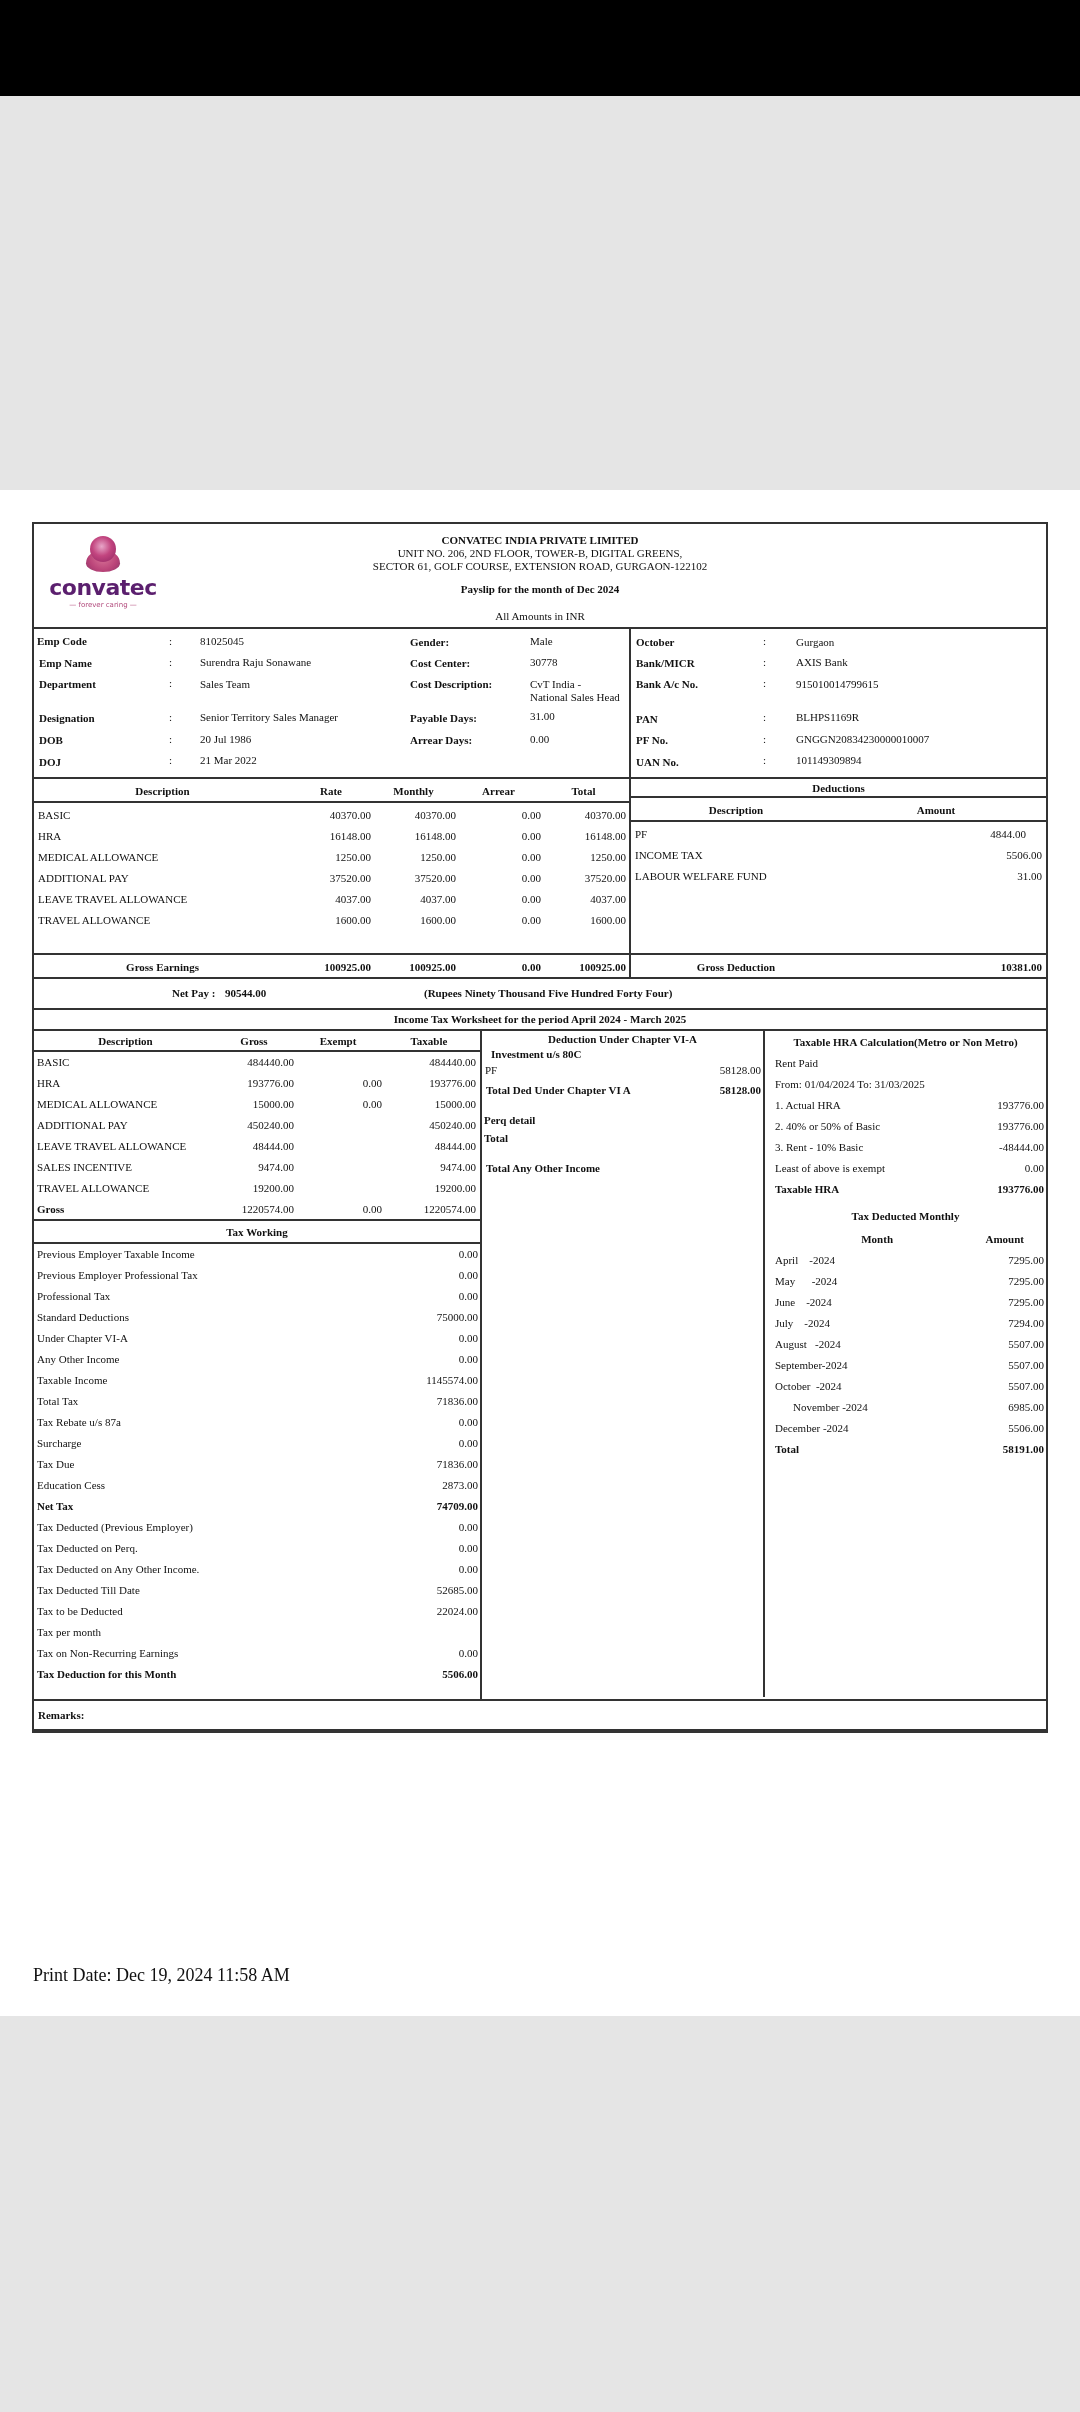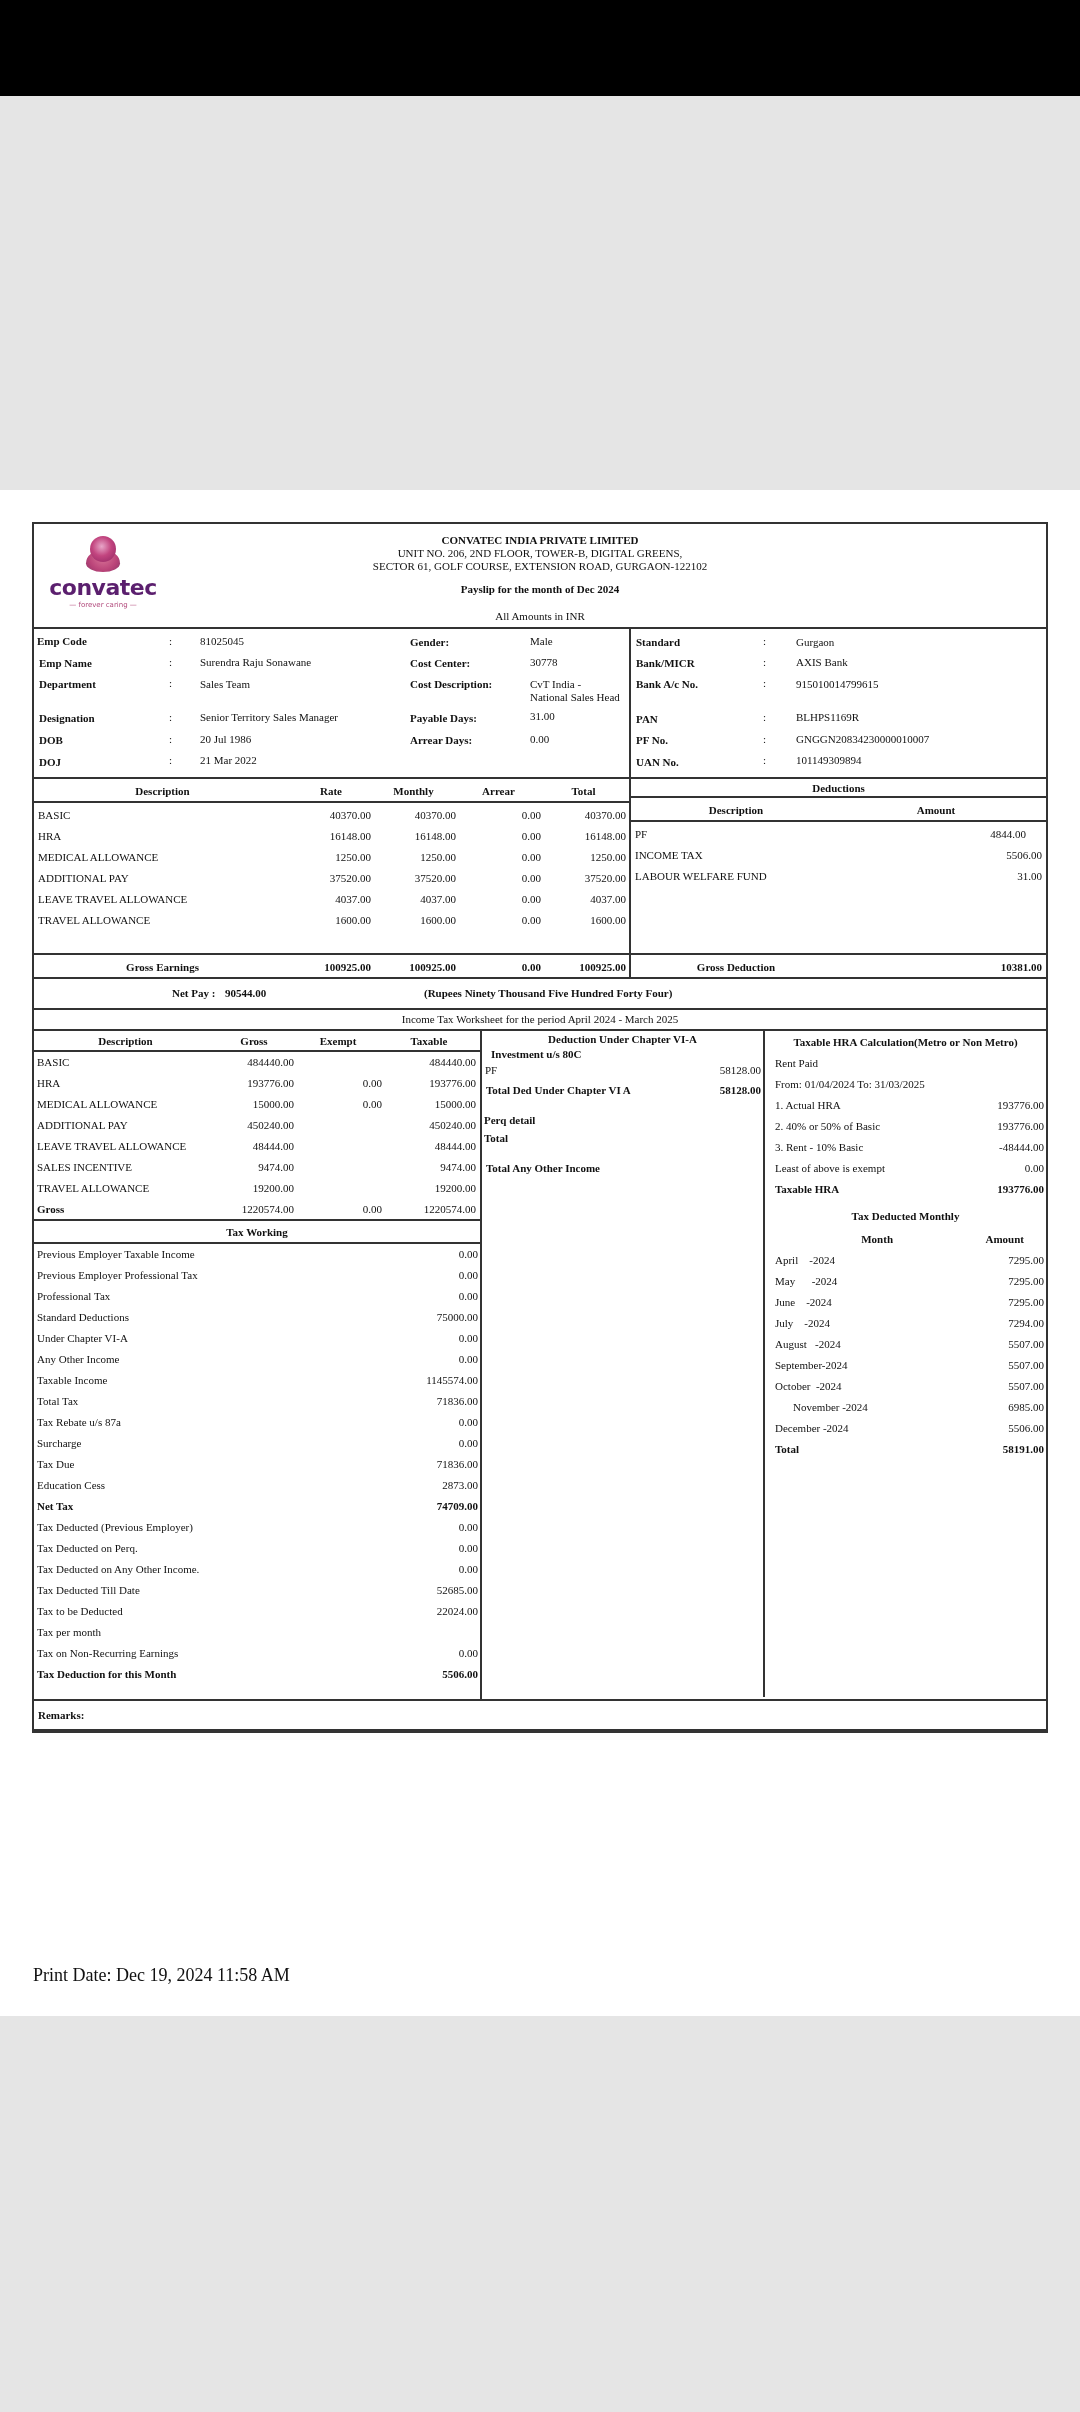--- a/index.html
+++ b/index.html
@@ -38,21 +38,21 @@
   .sec-title { height: 19px; line-height: 19px; text-align: center; font-weight: bold; border-bottom: 2px solid #333; }
   .colhdr { height: 24px; line-height: 24px; font-weight: bold; border-bottom: 2px solid #333; display: flex; }
   .line { height: 21px; line-height: 21px; display: flex; }
   .c-desc { width: 257px; padding-left: 4px; }
   .c-num { width: 80px; text-align: right; }
   .c-num2 { width: 85px; text-align: right; }
   .gross-line { height: 24px; line-height: 24px; display: flex; font-weight: bold; border-top: 2px solid #333; position: absolute; bottom: 0; left: 0; right: 0; }
   .earn-left, .earn-right { position: relative; }
 
   .netpay { height: 31px; line-height: 29px; font-weight: bold; position: relative; }
-  .itw { height: 21px; line-height: 19px; text-align: center; font-weight: normal; }
+  .itw { height: 21px; line-height: 19px; text-align: center; font-weight: bold; }
 
   
   .tax { display: flex; height: 670px; border-bottom: 2px solid #333; }
   .tax-a { width: 448px; border-right: 2px solid #333; position: relative; }
   .tax-b { width: 283px; border-right: 2px solid #333; position: relative; height: 666px; }
   .tax-c { flex: 1; position: relative; height: 666px; }
   .tline { height: 21px; line-height: 21px; display: flex; }
   .tline .d { flex: 1; padding-left: 3px; }
   .tline .v { width: 110px; text-align: right; padding-right: 2px; }
   .t4 .d { width: 180px; flex: none; padding-left: 3px; }
@@ -128,21 +128,21 @@
         <span class="kv" style="left:496px;top:49px">CvT India -</span>
         <span class="kv" style="left:496px;top:62px">National Sales Head</span>
 
         <span class="kv b" style="left:376px;top:83px">Payable Days:</span>
         <span class="kv" style="left:496px;top:81px">31.00</span>
 
         <span class="kv b" style="left:376px;top:105px">Arrear Days:</span>
         <span class="kv" style="left:496px;top:104px">0.00</span>
       </div>
       <div class="info-right">
-        <span class="kv b" style="left:5px;top:7px">Standard</span>
+        <span class="kv b" style="left:5px;top:7px">October</span>
         <span class="kv" style="left:132px;top:6px">:</span>
         <span class="kv" style="left:165px;top:7px">Gurgaon</span>
 
         <span class="kv b" style="left:5px;top:28px">Bank/MICR</span>
         <span class="kv" style="left:132px;top:27px">:</span>
         <span class="kv" style="left:165px;top:27px">AXIS Bank</span>
 
         <span class="kv b" style="left:5px;top:49px">Bank A/c No.</span>
         <span class="kv" style="left:132px;top:48px">:</span>
         <span class="kv" style="left:165px;top:49px">915010014799615</span>

